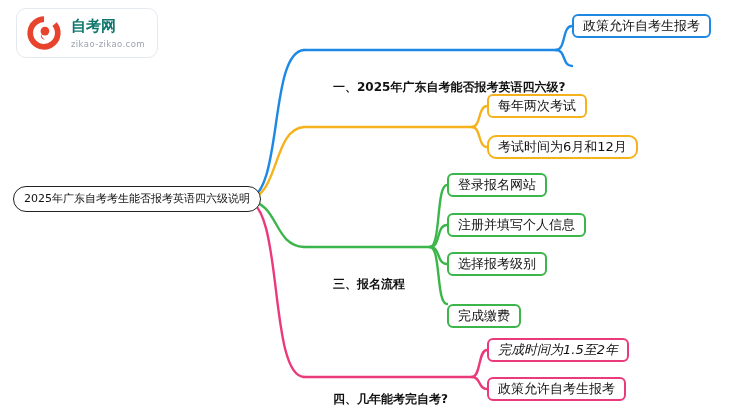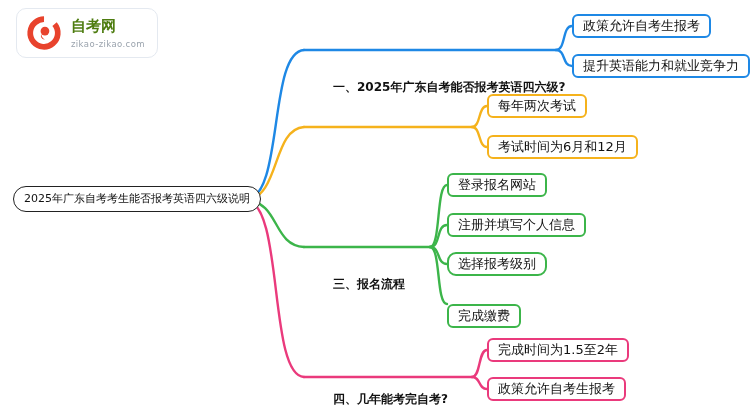--- a/index.html
+++ b/index.html
@@ -83,38 +83,37 @@
     </g>
   </svg>
 
   <div class="logo">
     <svg width="38" height="38" viewBox="0 0 40 40">
       <circle cx="20" cy="20" r="14.5" fill="none" stroke="#e8432d" stroke-width="6" stroke-dasharray="78 14" transform="rotate(-40 20 20)"></circle>
       <circle cx="21" cy="18" r="4.6" fill="#e8432d"></circle>
       <path d="M17.5,20 Q15,26 21,27 Q16.5,24.5 17.5,20 Z" fill="#e8432d"></path>
     </svg>
     <div class="logo-text">
-      <div class="logo-title" style="color: #4d7c0f;">自考网</div>
+      <div class="logo-title" style="color: #0f766e;">自考网</div>
       <div class="logo-sub">zikao-zikao.com</div>
     </div>
   </div>
 
   <div class="center-node">2025年广东自考考生能否报考英语四六级说明</div>
 
   <div class="branch-label b1">一、2025年广东自考能否报考英语四六级?</div>
   <div class="branch-label b3">三、报名流程</div>
   <div class="branch-label b4">四、几年能考完自考?</div>
 
   <div class="node l1a" style="border-color: rgb(30, 136, 229);">政策允许自考生报考</div>
-  <div class="node l1b" style="border-color: rgb(30, 136, 229);">提升英语能力和就业竞争力</div>
 
   <div class="node l2a" style="border-color: rgb(245, 178, 28);">每年两次考试</div>
-  <div class="node l2b" style="border-color: rgb(245, 178, 28);">考试时间为6月和12月</div>
+  <div class="node l2b" style="border-color: rgb(245, 178, 28); border-radius: 9px;">考试时间为6月和12月</div>
 
   <div class="node l3b" style="border-color: rgb(60, 181, 74);">注册并填写个人信息</div>
   <div class="node l3a" style="border-color: rgb(60, 181, 74);">登录报名网站</div>
-  <div class="node l3c" style="border-color: rgb(60, 181, 74); border-radius: 9px;">选择报考级别</div>
+  <div class="node l3c" style="border-color: rgb(60, 181, 74);">选择报考级别</div>
   <div class="node l3d" style="border-color: rgb(60, 181, 74);">完成缴费</div>
 
-  <div class="node l4a" style="border-color: rgb(234, 58, 124);">完成时间为1.5至2年</div>
+  <div class="node l4a" style="border-color: rgb(234, 58, 124); font-style: italic;">完成时间为1.5至2年</div>
   <div class="node l4b" style="border-color: rgb(234, 58, 124);">政策允许自考生报考</div>
 
 </div>
 
 </body></html>

